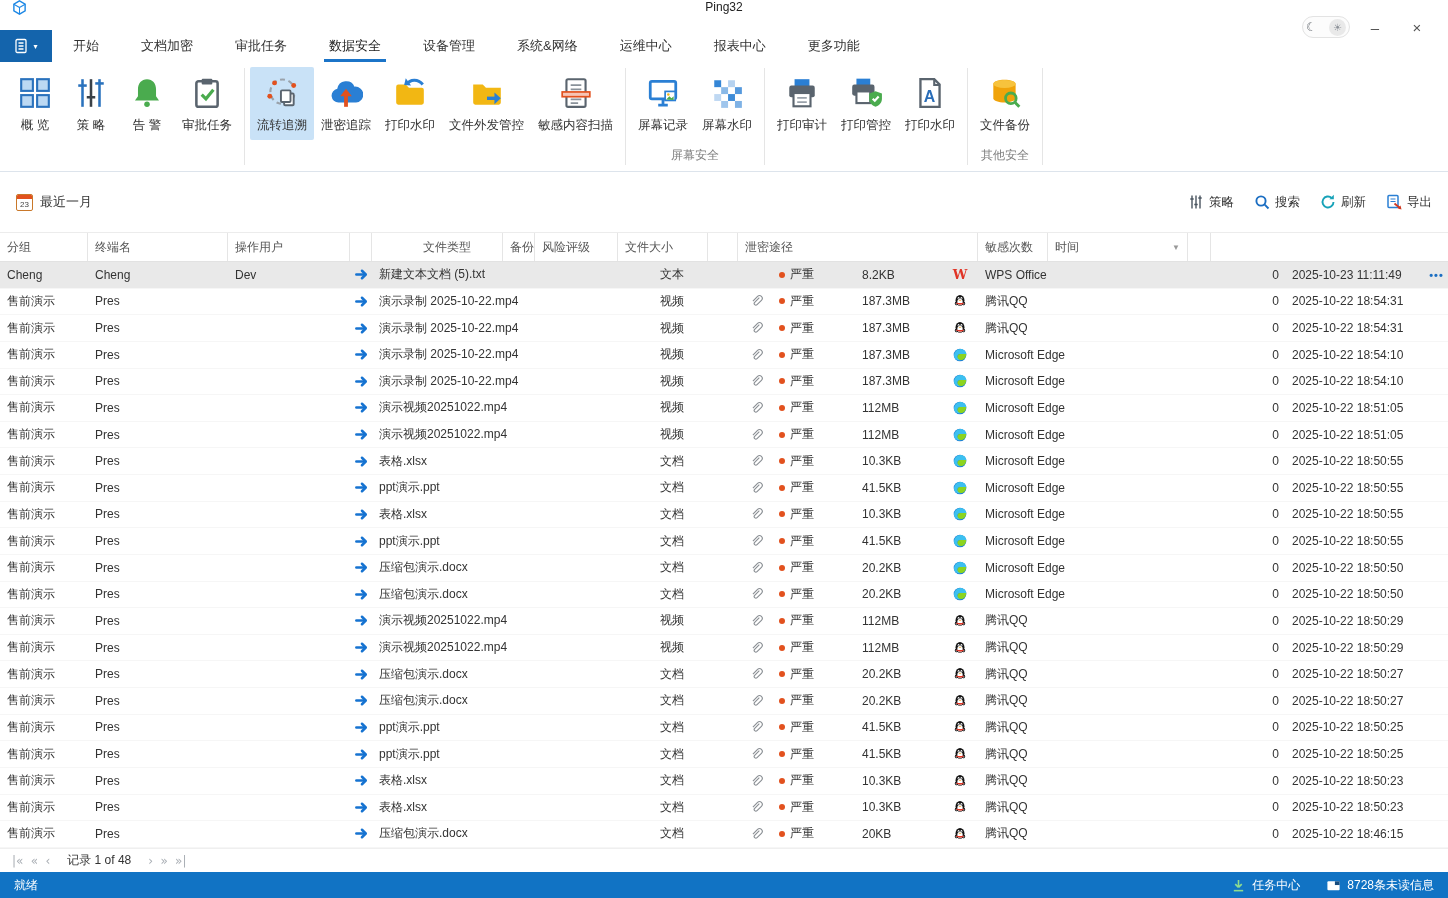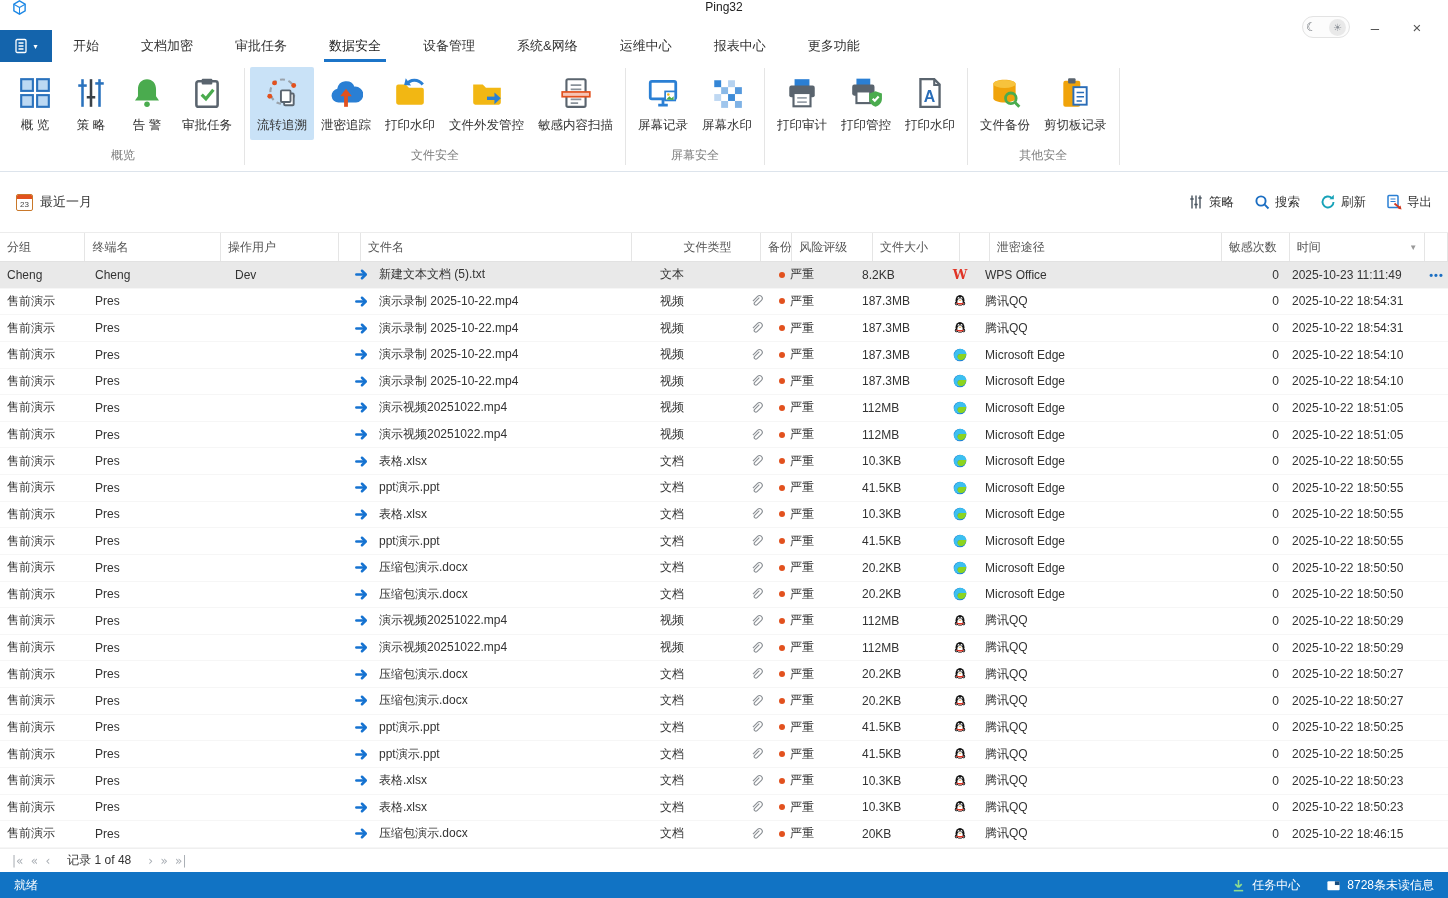--- a/index.html
+++ b/index.html
@@ -185,21 +185,20 @@
           <span class="icon ">
             <svg viewBox="0 0 32 32">
               <rect x="6" y="5" width="20" height="24" rx="2" fill="#fff" stroke="#5a646e" stroke-width="2.4"></rect>
               <rect x="11" y="2.5" width="10" height="5.5" rx="1" fill="#5a646e"></rect>
               <path d="M11 17.5l4 4 7-8.5" stroke="#4aab4e" stroke-width="3" fill="none"></path>
             </svg>
           </span>
           <span class="rb-label">审批任务</span>
         </div>
       </div>
-      <div class="rg-name">概览</div>
     </div>
     <div class="rg-sep"></div>
     <div class="rgroup">
       <div class="rg-buttons">
         <div class="rbtn selected">
           <span class="icon ">
             <svg viewBox="0 0 32 32" fill="none">
               <path d="M25.5 7.5A11.5 11.5 0 1 0 28 16" stroke="#9aa2ab" stroke-width="2" stroke-dasharray="4.5 3.5"></path>
               <circle cx="9" cy="6.5" r="2.3" fill="#e2511e"></circle>
               <circle cx="27" cy="9" r="2.3" fill="#e2511e"></circle>
@@ -244,21 +243,20 @@
           <span class="icon ">
             <svg viewBox="0 0 32 32">
               <rect x="7" y="3" width="18" height="26" rx="1.5" fill="#fff" stroke="#5a646e" stroke-width="2"></rect>
               <path d="M11 8.5h10M11 12.5h10M11 22h10M11 25.5h7" stroke="#8a929a" stroke-width="1.7"></path>
               <rect x="3" y="15" width="26" height="4.5" fill="#f6c4b4" stroke="#e2511e" stroke-width="1.6"></rect>
             </svg>
           </span>
           <span class="rb-label">敏感内容扫描</span>
         </div>
       </div>
-      <div class="rg-name">文件安全</div>
     </div>
     <div class="rg-sep"></div>
     <div class="rgroup">
       <div class="rg-buttons">
         <div class="rbtn">
           <span class="icon ">
             <svg viewBox="0 0 32 32" fill="none">
               <rect x="4" y="5" width="24" height="16.5" rx="1.5" stroke="#2a7fd4" stroke-width="2.6"></rect>
               <path d="M11.5 27.5h9M16 21.5v6" stroke="#2a7fd4" stroke-width="2.6"></path>
               <rect x="18" y="14.5" width="9.5" height="8.5" fill="#fff" stroke="#2a7fd4" stroke-width="1.6"></rect>
@@ -333,31 +331,20 @@
           <span class="icon ">
             <svg viewBox="0 0 32 32">
               <path d="M5 7.5C5 5 10 3.5 15.5 3.5S26 5 26 7.5v13.5c0 2.5-5 4-10.5 4S5 23.5 5 21z" fill="#f0a30a"></path>
               <ellipse cx="15.5" cy="7.5" rx="10.5" ry="3.8" fill="#f7c33d"></ellipse>
               <circle cx="21.5" cy="21" r="5" fill="none" stroke="#4aab4e" stroke-width="2.6"></circle>
               <path d="M25.5 25l4 4" stroke="#4aab4e" stroke-width="2.8"></path>
             </svg>
           </span>
           <span class="rb-label">文件备份</span>
         </div>
-        <div class="rbtn">
-          <span class="icon ">
-            <svg viewBox="0 0 32 32">
-              <rect x="5" y="4.5" width="16" height="24.5" rx="2" fill="#f0a30a"></rect>
-              <rect x="9.5" y="2" width="7" height="5" rx="1" fill="#5a646e"></rect>
-              <rect x="14.5" y="10.5" width="12.5" height="16.5" fill="#fff" stroke="#2a6db8" stroke-width="1.8"></rect>
-              <path d="M17.5 15.5h7M17.5 19.5h7M17.5 23.5h5" stroke="#2a6db8" stroke-width="1.5"></path>
-            </svg>
-          </span>
-          <span class="rb-label">剪切板记录</span>
-        </div>
       </div>
       <div class="rg-name">其他安全</div>
     </div>
     <div class="rg-sep"></div>
   </div>
 
 <div class="filterbar">
   <div class="fb-left">
     <span class="cal">
       <span class="cal-top"></span>
@@ -413,23 +400,20 @@
     </div>
     <div class="hcell" style="width: 140px;">
       <span>终端名</span>
     </div>
     <div class="hcell" style="width: 122px; text-align: center;">
       <span>操作用户</span>
     </div>
     <div class="hcell" style="width: 22px;">
       <span></span>
     </div>
-    <div class="hcell" style="width: 281px;">
-      <span>文件名</span>
-    </div>
     <div class="hcell" style="width: 87px; margin-left: 44px;">
       <span>文件类型</span>
     </div>
     <div class="hcell" style="width: 32px;">
       <span>备份</span>
     </div>
     <div class="hcell" style="width: 83px;">
       <span>风险评级</span>
     </div>
     <div class="hcell" style="width: 90px;">

